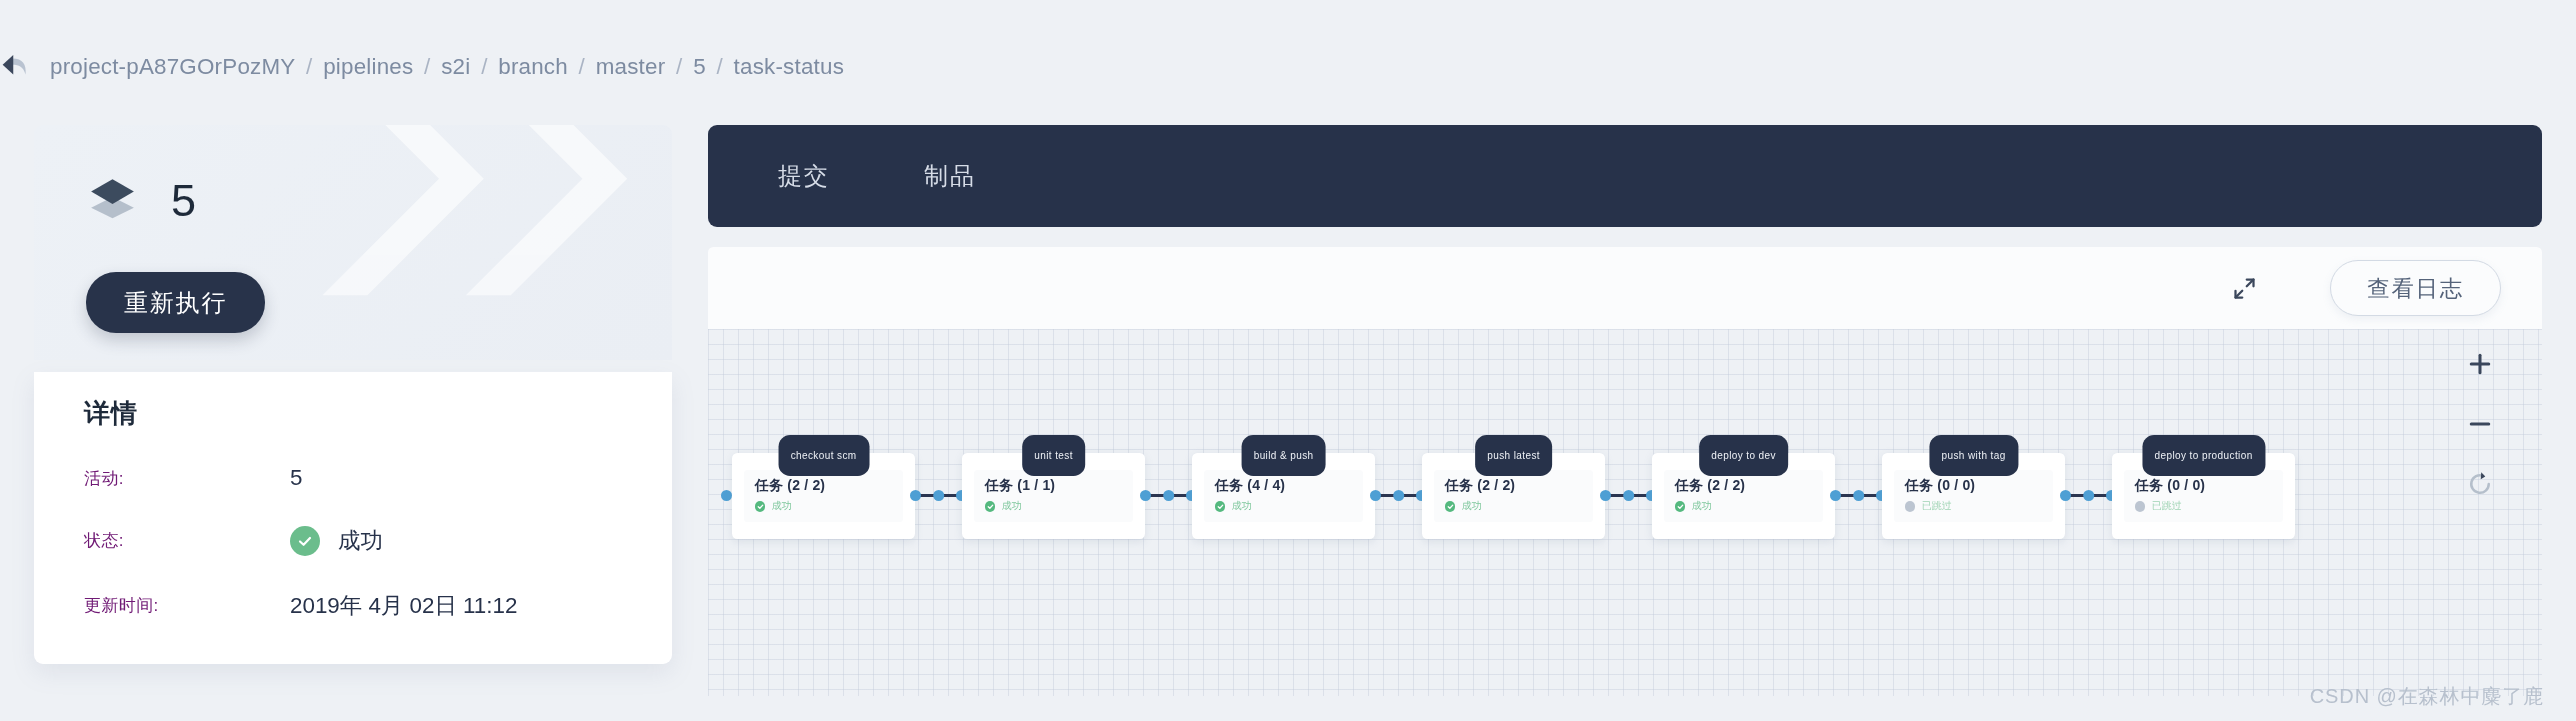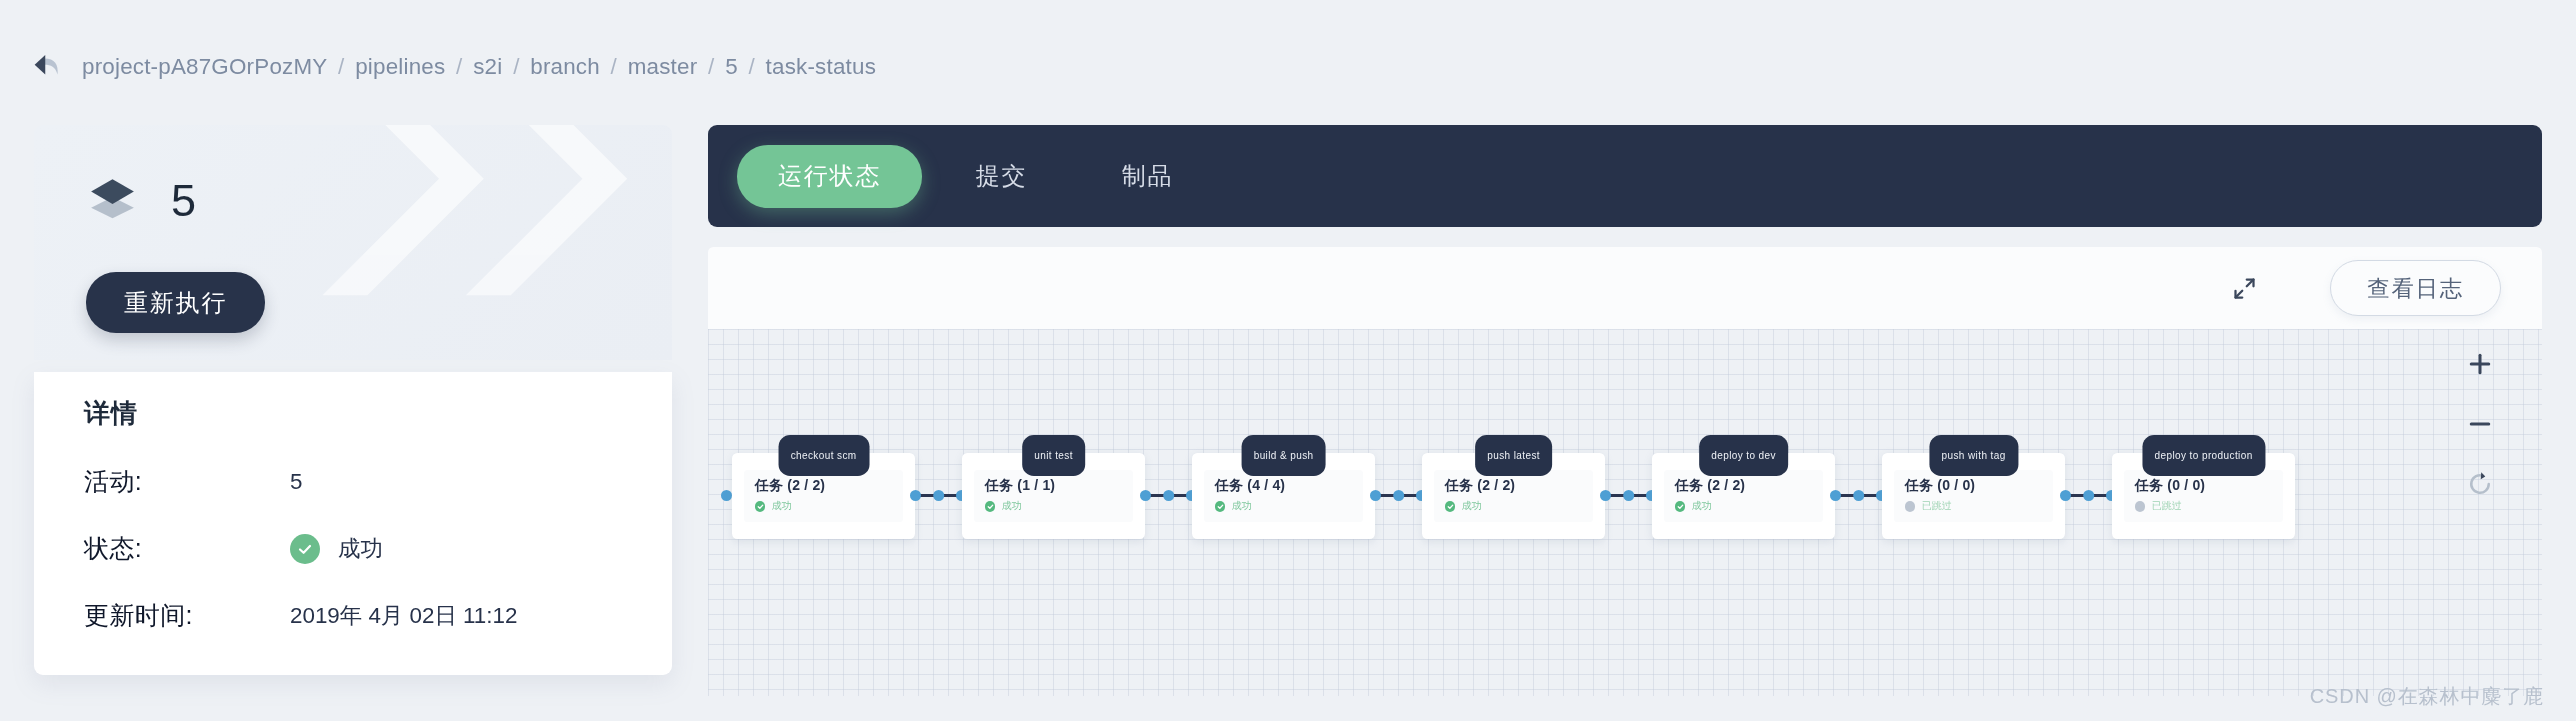--- a/index.html
+++ b/index.html
@@ -7,21 +7,21 @@
     width: 2576px; height: 722px;
     background: #eef1f5;
     font-family: "Liberation Sans", "DejaVu Sans", sans-serif;
     overflow: hidden;
   }
   #root { position: relative; width: 2576px; height: 722px; background: #eef1f5; }
 
   
   .breadcrumb-bar {
     position: absolute; left: 0; top: 43px; height: 47px;
-    display: flex; align-items: center; padding-left: 32px;
+    display: flex; align-items: center; 
   }
   .back-icon { width: 30px; height: 27px; margin-right: 20px; flex: none; }
   .crumbs { display: flex; align-items: center; font-size: 22.4px; color: #8a97ab; letter-spacing: 0.2px; }
   .crumb { color: #7d8ba1; white-space: nowrap; }
   .crumb.link { cursor: pointer; }
   .crumb-sep { margin: 0 10.7px; color: #aab4c4; }
 
   
   .left-col { position: absolute; left: 34px; top: 125px; width: 638px; }
   .hero-card {
@@ -41,21 +41,21 @@
     background: #28334a; color: #ffffff; font-size: 24px; letter-spacing: 1.8px;
     box-shadow: 0 7.2px 16px rgba(40,51,74,.22); cursor: pointer; border: none;
   }
   .details-card {
     background: #ffffff; border-radius: 0 0 9px 9px; padding: 24px 50px 43px 50px;
     box-shadow: 0 9px 23px rgba(120,135,160,.13);
     margin-top: 12px;
   }
   .details-title { font-size: 26px; font-weight: 700; color: #1e2a3a; letter-spacing: 0.9px; }
   .detail-row { display: flex; align-items: center; margin-top: 34px; }
-  .detail-label { width: 206px; font-size: 25px; color: #0f172a; letter-spacing: 0.4px; }
+  .detail-label { width: 206px; font-size: 17px; color: #701a75; letter-spacing: 0.4px; }
   .detail-value { font-size: 22.4px; color: #27324a; display: flex; align-items: center; }
   .ok-circle {
     width: 30px; height: 30px; border-radius: 50%; background: #6bbd8c;
     display: inline-flex; align-items: center; justify-content: center; margin-right: 18px; flex: none;
   }
   .ok-circle svg { display: block; }
 
   
   .right-col { position: absolute; left: 708px; top: 125px; width: 1834px; }
   .tabbar {
@@ -208,21 +208,20 @@
       <div class="detail-row">
         <span class="detail-label">更新时间:</span>
         <span class="detail-value">2019年 4月 02日 11:12</span>
       </div>
     </div>
   </div>
 
   <div class="right-col">
 
     <div class="tabbar">
-      <div class="tab active">运行状态</div>
       <div class="tab">提交</div>
       <div class="tab">制品</div>
     </div>
 
     <div class="toolbar">
       <span class="expand-icon">
         <svg viewBox="0 0 24 24" width="27" height="27" aria-hidden="true">
           <g fill="none" stroke="#3b475c" stroke-width="2" stroke-linecap="round" stroke-linejoin="round">
             <path d="M14 4 L20 4 L20 10"></path>
               <path d="M20 4 L14 10"></path>

